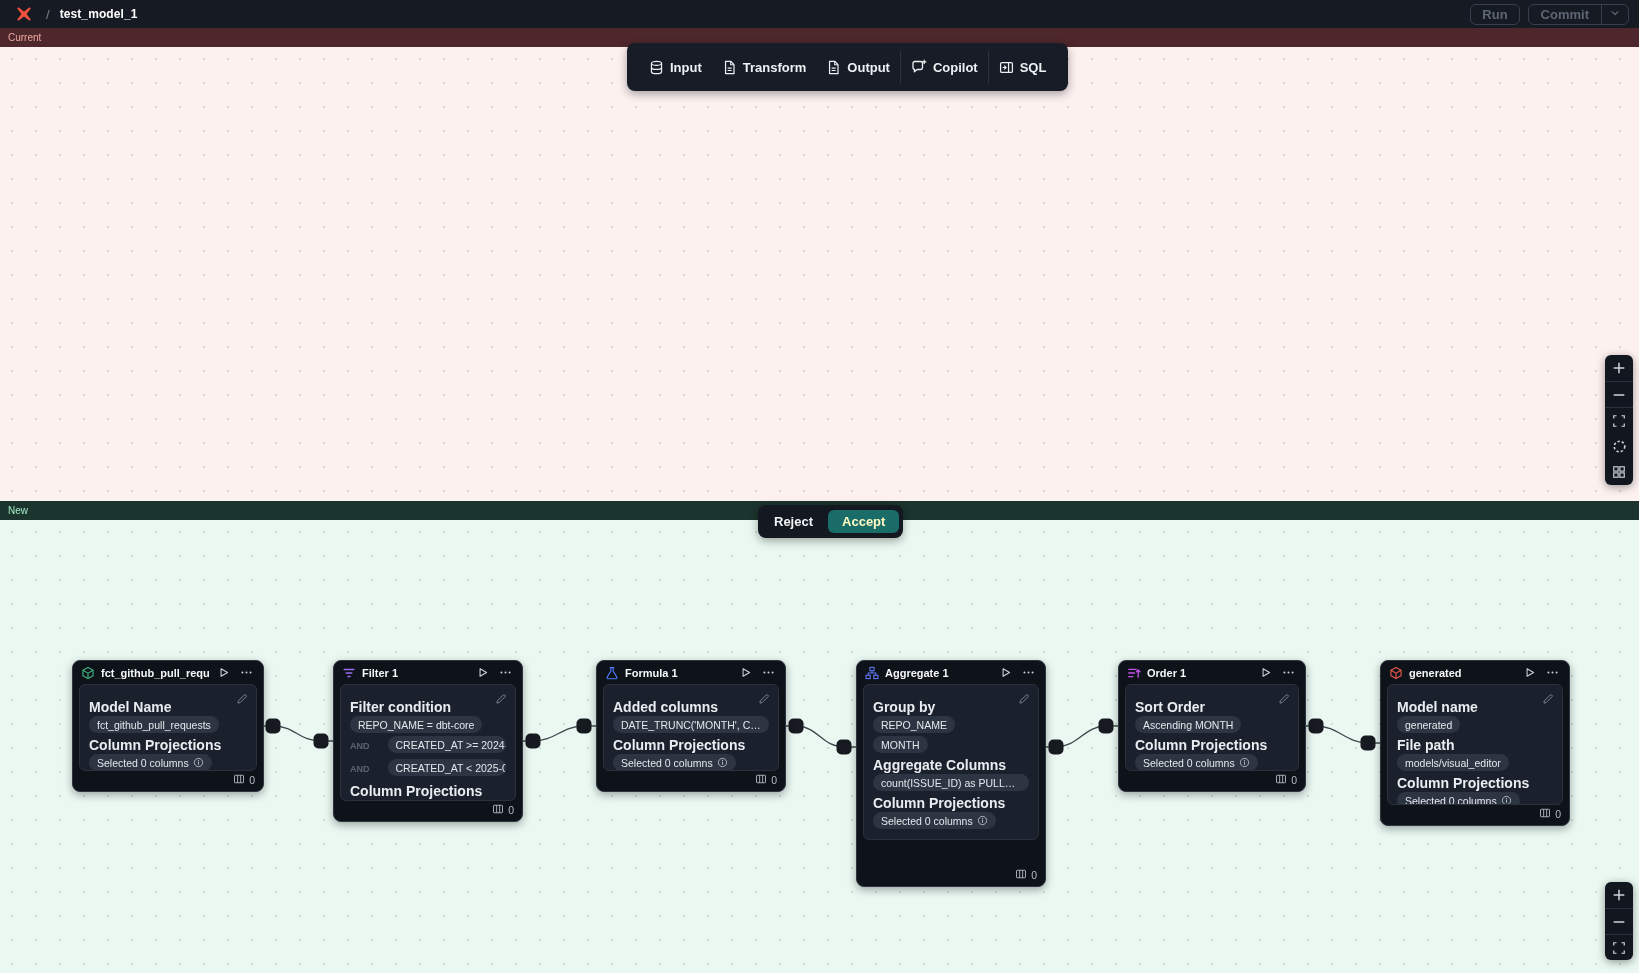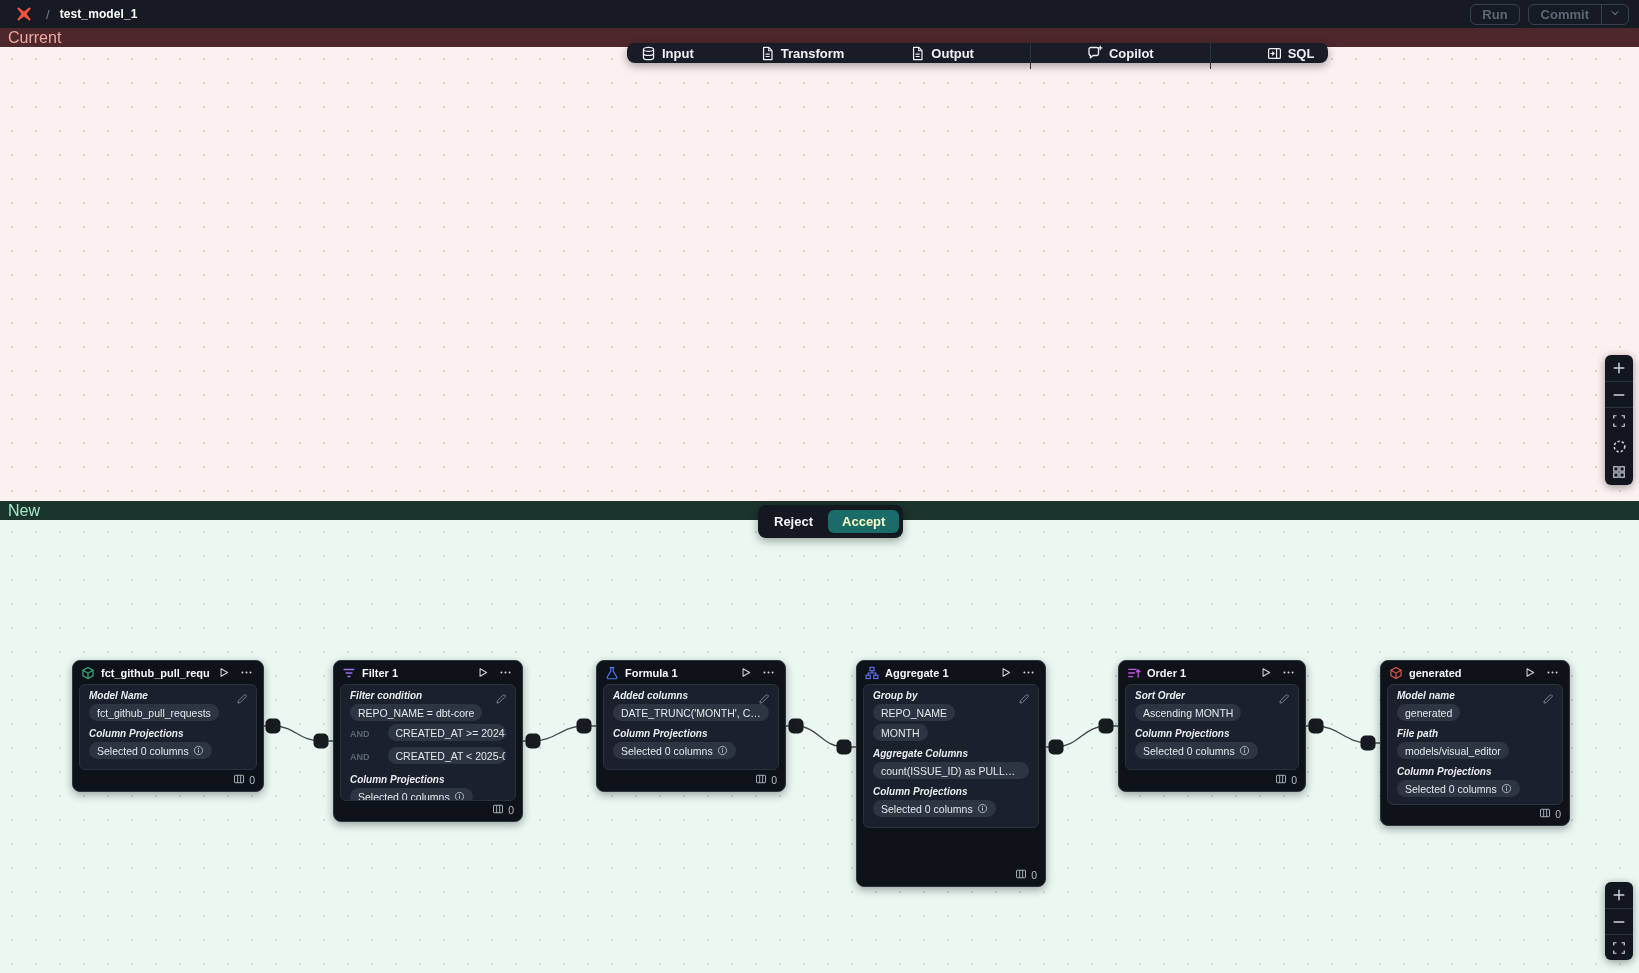--- a/index.html
+++ b/index.html
@@ -13,34 +13,34 @@
   .crumb-sep{ color:#7a8290; font-size:13px; margin:0 10px 0 12px; }
   .model-title{ color:#ffffff; font-size:12px; font-weight:700; letter-spacing:.1px; }
   .topbar-right{ margin-left:auto; display:flex; gap:8px; align-items:center; }
   .btn-ghost{ background:transparent; border:1px solid #39404d; border-radius:6px; color:#5d6673;
               font:600 13px "Liberation Sans",sans-serif; padding:2px 11px; height:21px; display:flex; align-items:center; }
   .commit-group{ display:flex; border:1px solid #39404d; border-radius:6px; height:21px; overflow:hidden; }
   .commit-main{ background:transparent; border:none; color:#5d6673; font:600 13px "Liberation Sans",sans-serif; padding:0 12px; }
   .commit-chev{ background:transparent; border:none; border-left:1px solid #39404d; color:#5d6673; padding:0 7px; display:flex; align-items:center; }
 
   
-  .pane-bar{ height:19px; display:flex; align-items:center; padding-left:8px; font-size:16px; font-weight:400; }
+  .pane-bar{ height:19px; display:flex; align-items:center; padding-left:8px; font-size:10px; font-weight:400; }
   .current-bar{ background:var(--current-bar-bg,#4d272b); color:var(--current-bar-text,#f0a9a1); }
   .new-bar{ background:var(--new-bar-bg,#1b342d); color:var(--new-bar-text,#a2e9c6); }
 
   
   .canvas{ position:relative; width:100%; }
   .current-canvas{ height:454px; background:var(--current-canvas-bg,#fdf1f0);
     background-image:radial-gradient(circle,#e7cecc 1.1px,transparent 1.3px); background-size:24px 24px; }
   .new-canvas{ height:453px; background:var(--new-canvas-bg,#eaf8f1);
     background-image:radial-gradient(circle,#c9ded3 1.1px,transparent 1.3px); background-size:24px 24px;padding-left:40px; }
 
   
-  .toolbar{ position:absolute; left:627px; top:-4px; height:20px; background:#171c26; border-radius:8px;
-            display:flex; align-items:center; padding:0 4px; box-shadow:0 3px 10px rgba(0,0,0,.35); z-index:20;gap:46px; }
+  .toolbar{ position:absolute; left:627px; top:-4px; height:48px; background:#171c26; border-radius:8px;
+            display:flex; align-items:center; padding:0 12px; box-shadow:0 3px 10px rgba(0,0,0,.35); z-index:20; }
   .tb-item{ background:none; border:none; color:#eef1f4; font:600 13px "Liberation Sans",sans-serif;
             display:flex; align-items:center; gap:6px; padding:0 10px; height:32px; cursor:pointer; }
   .tb-item svg{ display:block; }
   .tb-div{ width:1px; height:32px; background:#2c3340; }
 
   
   .review{ position:absolute; left:758px; top:-15px; height:33px; background:#141821; border-radius:8px;
            display:flex; align-items:center; gap:3px; padding:0 4px; box-shadow:0 3px 10px rgba(0,0,0,.35); z-index:20; }
   .reject-btn{ background:none; border:none; color:#f2f4f6; font:600 13px "Liberation Sans",sans-serif; padding:4px 12px; }
   .accept-btn{ background:var(--accent-teal,#196c68); border:none; border-radius:6px; color:#fef9c3;
@@ -62,21 +62,21 @@
   
   .node{ position:absolute; background:#0e1219; border:1px solid #2e3440; border-radius:8px;
          display:flex; flex-direction:column; box-shadow:0 3px 8px rgba(10,12,18,.35); z-index:5; }
   .nh{ display:flex; align-items:center; gap:6px; padding:0 8px; height:23px; flex:none; }
   .nh .nicon{ width:14px; height:14px; display:flex; flex:none; }
   .node-title{ color:#f5f7f9; font-size:11px; font-weight:700; flex:1 1 auto; white-space:nowrap; overflow:hidden; }
   .nh-btn{ background:none; border:none; color:#cfd5dc; padding:0 2px; display:flex; align-items:center; flex:none; }
   .nb{ position:relative; margin:0 6px; background:#1b212c; border:1px solid #2a303c; border-radius:6px;
        padding:5px 9px 7px; overflow:hidden; }
   .pencil{ position:absolute; top:6px; right:8px; color:#828c99; }
-  .fl{ color:#e9ecf0; font-size:10px; font-weight:700; line-height:11px; margin:0 0 3px; white-space:nowrap;font-style:italic; }
+  .fl{ color:#e9ecf0; font-size:14px; font-weight:700; line-height:11px; margin:12px 0 3px; white-space:nowrap; }
   .fl.gap{ margin-top:7px; }
   .pill{ display:flex; align-items:center; gap:4px; max-width:100%; width:max-content; background:#2d3442; border-radius:9px;
          color:#e4e8ec; font-size:10.5px; line-height:16px; height:17px; padding:0 8px; margin:0 0 3px;
          white-space:nowrap; overflow:hidden; }
   .pill > span{ overflow:hidden; text-overflow:ellipsis; white-space:nowrap; }
   .and-row{ display:flex; align-items:center; gap:18px; margin:0 0 3px; }
   .and{ color:#5a6472; font-size:9px; font-weight:700; flex:none; }
   .info{ color:#c4cad2; display:flex; flex:none; }
   .nf{ margin-top:auto; height:20px; display:flex; align-items:center; justify-content:flex-end; gap:4px;
        padding:0 8px 2px; color:#b6bcc6; font-size:10.5px; flex:none; }

